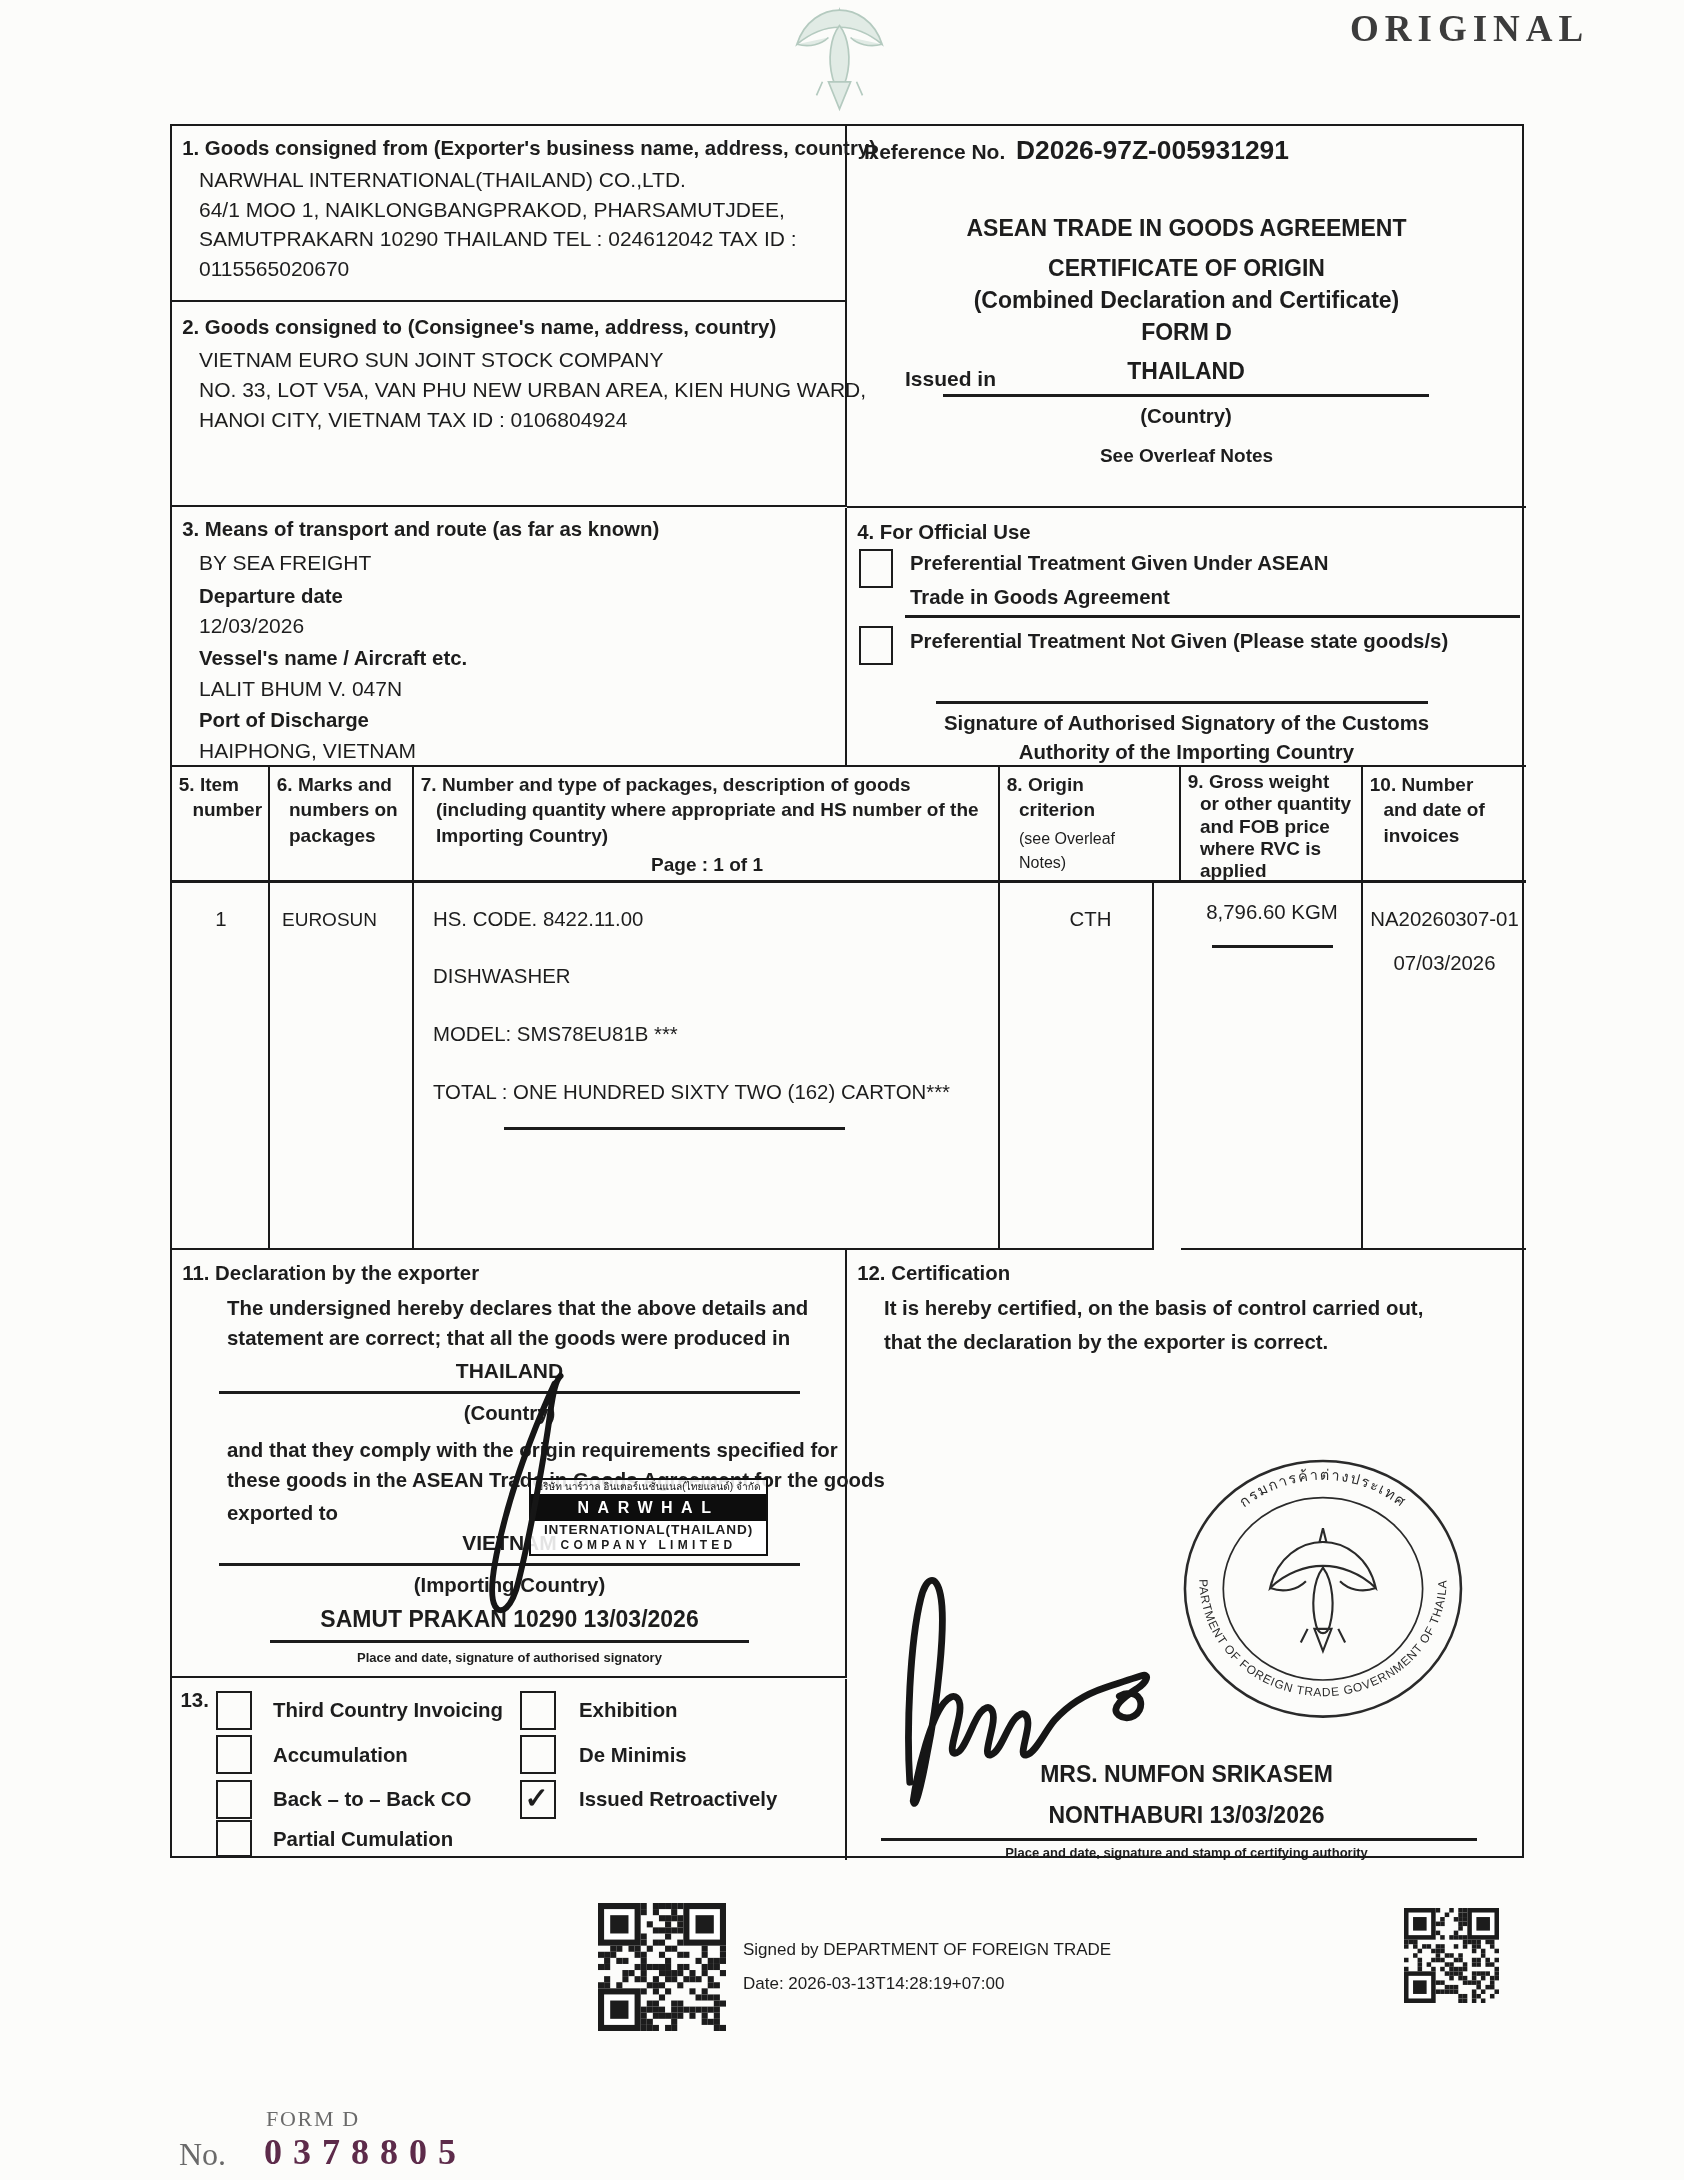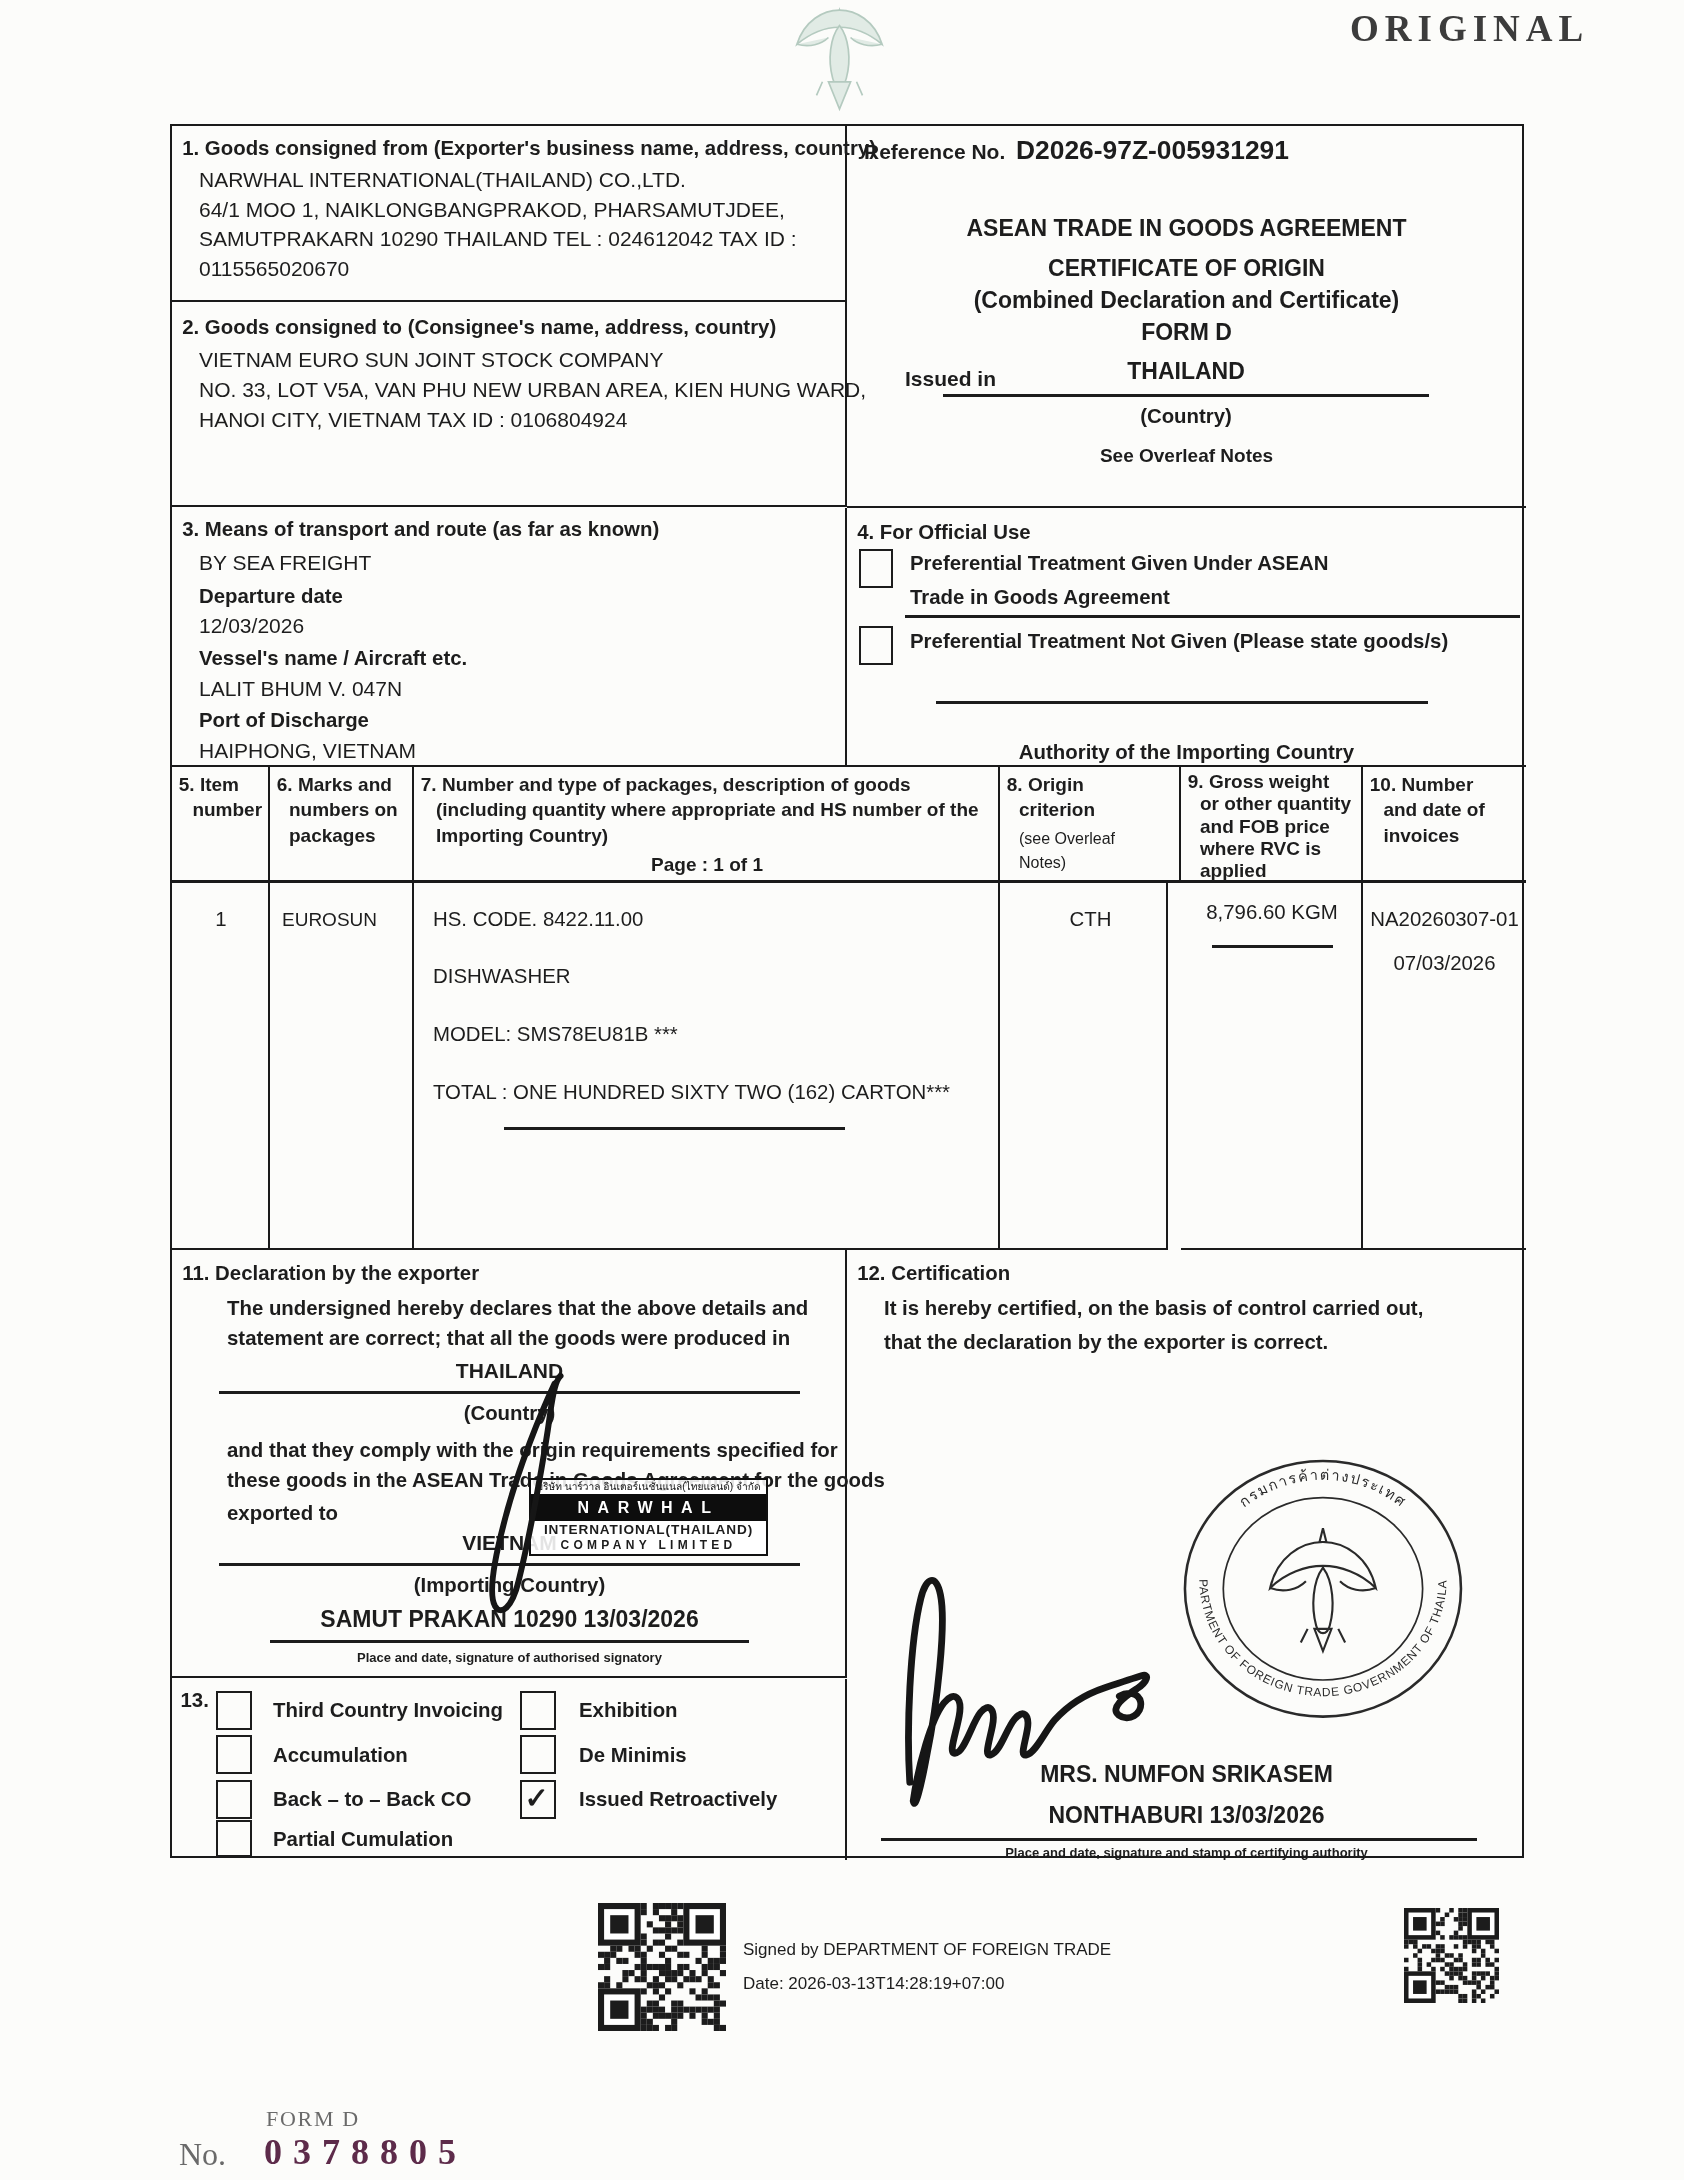--- a/index.html
+++ b/index.html
@@ -100,20 +100,21 @@
 
     <div class="cell bb" style="left:675px;top:382px;width:679px;height:259px;">
       <div class="t b f24" style="left:10.2px;top:12.8px;text-align:right;">4. For Official Use</div>
       <div class="cb" style="left:12px;top:41px;width:34px;height:39px;"></div>
       <div class="t b f24" style="left:63px;top:44px;">Preferential Treatment Given Under ASEAN</div>
       <div class="t b f24" style="left:63px;top:78px;">Trade in Goods Agreement</div>
       <div class="uline3" style="left:58px;top:107px;width:615px;"></div>
       <div class="cb" style="left:12px;top:118px;width:34px;height:39px;"></div>
       <div class="t b f24" style="left:63px;top:122px;">Preferential Treatment Not Given (Please state goods/s)</div>
       <div class="uline3" style="left:89px;top:193px;width:492px;"></div>
+      <div class="t b f24 ctr" style="left:0;top:204px;width:679px;">Signature of Authorised Signatory of the Customs</div>
       <div class="t b f24 ctr" style="left:0;top:233px;width:679px;">Authority of the Importing Country</div>
     </div>
 
     <div class="cell br bb4" style="left:0;top:641px;width:98px;height:116px;">
       <div class="t b f22" style="left:6.8px;top:6.8px;">5. Item</div>
       <div class="t b f22" style="left:20.4px;top:32px;">number</div>
     </div>
     <div class="cell br bb4" style="left:98px;top:641px;width:144px;height:116px;">
       <div class="t b f22" style="left:6.8px;top:6.8px;">6. Marks and</div>
       <div class="t b f22" style="left:19px;top:32px;">numbers on</div>
@@ -150,21 +151,21 @@
     <div class="cell br bb" style="left:98px;top:756px;width:144px;height:368px;">
       <div class="t f22" style="left:12px;top:27px;">EUROSUN</div>
     </div>
     <div class="cell br bb" style="left:242px;top:756px;width:586px;height:368px;">
       <div class="t f24" style="left:19px;top:25.6px;">HS. CODE. 8422.11.00</div>
       <div class="t f24" style="left:19px;top:83px;">DISHWASHER</div>
       <div class="t f24" style="left:19px;top:141px;">MODEL: SMS78EU81B ***</div>
       <div class="t f24" style="left:19px;top:199px;">TOTAL : ONE HUNDRED SIXTY TWO (162) CARTON***</div>
       <div class="uline" style="left:90px;top:245px;width:341px;"></div>
     </div>
-    <div class="cell br bb" style="left:828px;top:756px;width:168px;height:368px;">
+    <div class="cell br bb" style="left:828px;top:756px;width:154px;height:368px;">
       <div class="t f24 ctr" style="left:0;top:25.6px;width:181px;">CTH</div>
     </div>
     <div class="cell br bb" style="left:1009px;top:756px;width:182px;height:368px;">
       <div class="t f24 ctr" style="left:0;top:19px;width:182px;">8,796.60 KGM</div>
       <div class="uline" style="left:31px;top:63px;width:121px;"></div>
     </div>
     <div class="cell bb" style="left:1191px;top:756px;width:163px;height:368px;">
       <div class="t f24 ctr" style="left:0;top:25.6px;width:163px;">NA20260307-01</div>
       <div class="t f24 ctr" style="left:0;top:70px;width:163px;">07/03/2026</div>
     </div>

